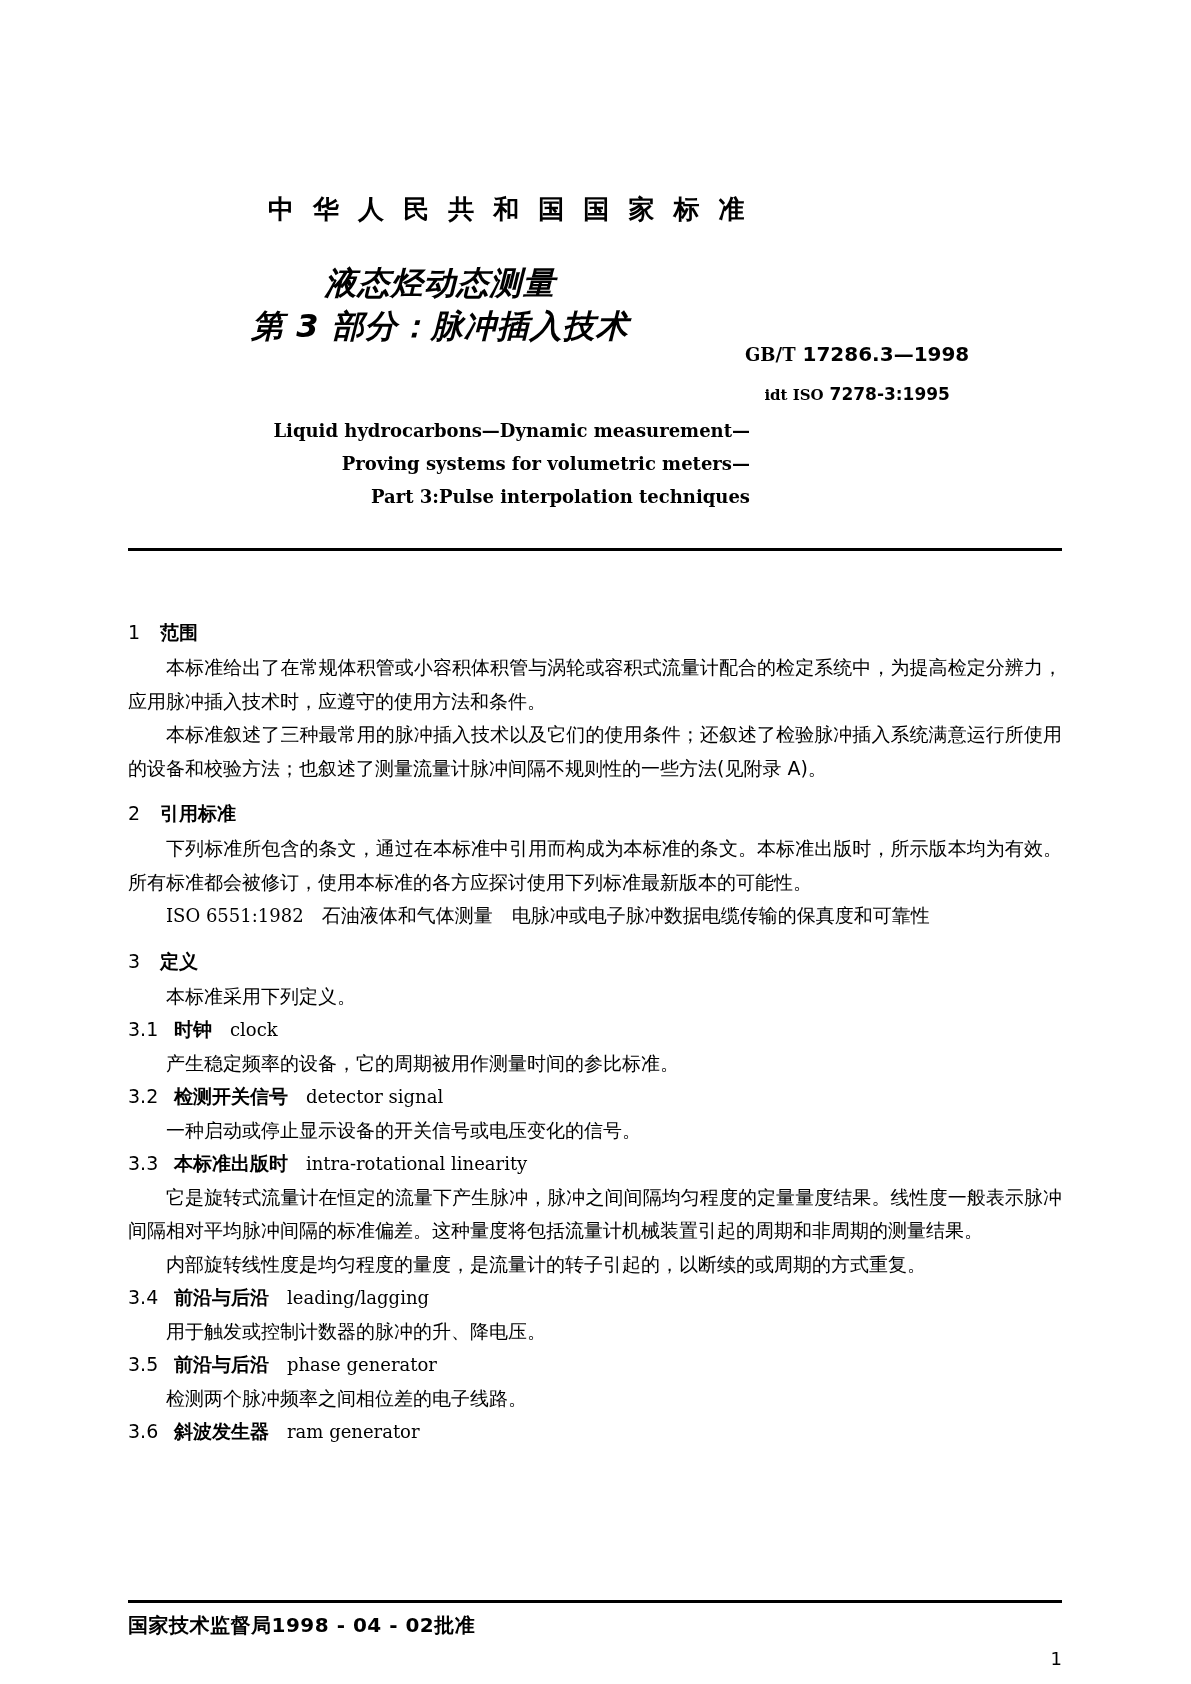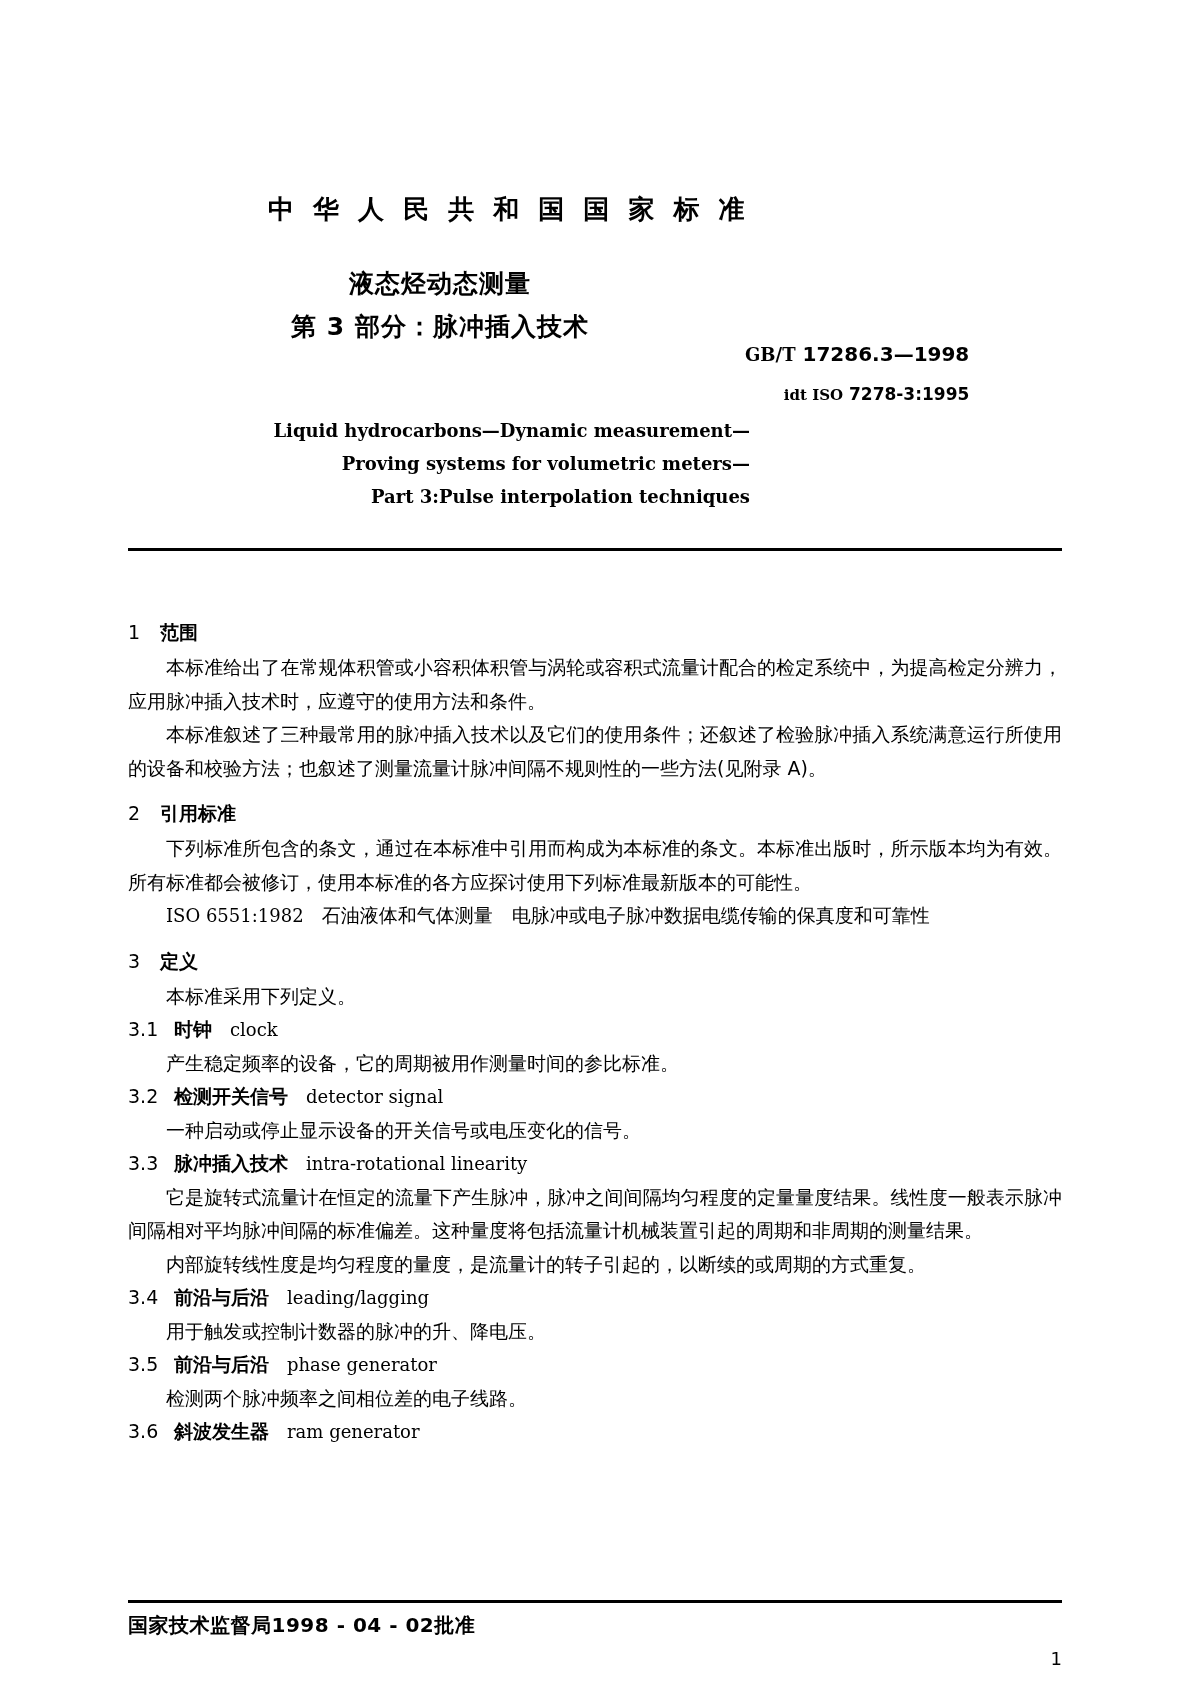--- a/index.html
+++ b/index.html
@@ -38,25 +38,26 @@
   
   .title-block {
     position: absolute;
     left: 130px;
     top: 262px;
     width: 620px;
     text-align: center;
   }
   .title-cn {
     font-family: "DejaVu Sans", "Liberation Sans", sans-serif;
-    font-size: 25px;
+    font-size: 32px;
     font-weight: 700;
     letter-spacing: 1px;
     line-height: 43px;
     white-space: nowrap;
+    font-style: italic;
   }
 
   .title-en {
     position: absolute;
     left: 130px;
     top: 414px;
     width: 620px;
     text-align: center;
   }
   .title-en div {
@@ -66,21 +67,21 @@
     line-height: 33px;
     white-space: nowrap;
     text-align: right;
   }
 
   
   .std-num {
     position: absolute;
     left: 745px;
     top: 342px;
-    text-align: right;
+    text-align: center;
   }
   .std-num .line1 {
     font-size: 20px;
     font-weight: 700;
     font-family: "DejaVu Serif", "Liberation Serif", serif;
     white-space: nowrap;
     letter-spacing: 0px;
   }
   .std-num .line1 .gbt {
     font-family: "DejaVu Serif", "Liberation Serif", serif;
@@ -287,21 +288,21 @@
       <span class="dnum">3.1</span><span class="dterm">时钟</span><span class="den">clock</span>
     </p>
     <p class="def-body">产生稳定频率的设备，它的周期被用作测量时间的参比标准。</p>
 
     <p class="def-head">
       <span class="dnum">3.2</span><span class="dterm">检测开关信号</span><span class="den">detector signal</span>
     </p>
     <p class="def-body">一种启动或停止显示设备的开关信号或电压变化的信号。</p>
 
     <p class="def-head">
-      <span class="dnum">3.3</span><span class="dterm">脉冲插入技术</span><span class="den">intra-rotational linearity</span>
+      <span class="dnum">3.3</span><span class="dterm">本标准出版时</span><span class="den">intra-rotational linearity</span>
     </p>
     <p class="def-body">它是旋转式流量计在恒定的流量下产生脉冲，脉冲之间间隔均匀程度的定量量度结果。线性度一般表示脉冲间隔相对平均脉冲间隔的标准偏差。这种量度将包括流量计机械装置引起的周期和非周期的测量结果。</p>
     <p class="def-body">内部旋转线性度是均匀程度的量度，是流量计的转子引起的，以断续的或周期的方式重复。</p>
 
     <p class="def-head">
       <span class="dnum">3.4</span><span class="dterm">前沿与后沿</span><span class="den">leading/lagging</span>
     </p>
     <p class="def-body">用于触发或控制计数器的脉冲的升、降电压。</p>
 
     <p class="def-head">

